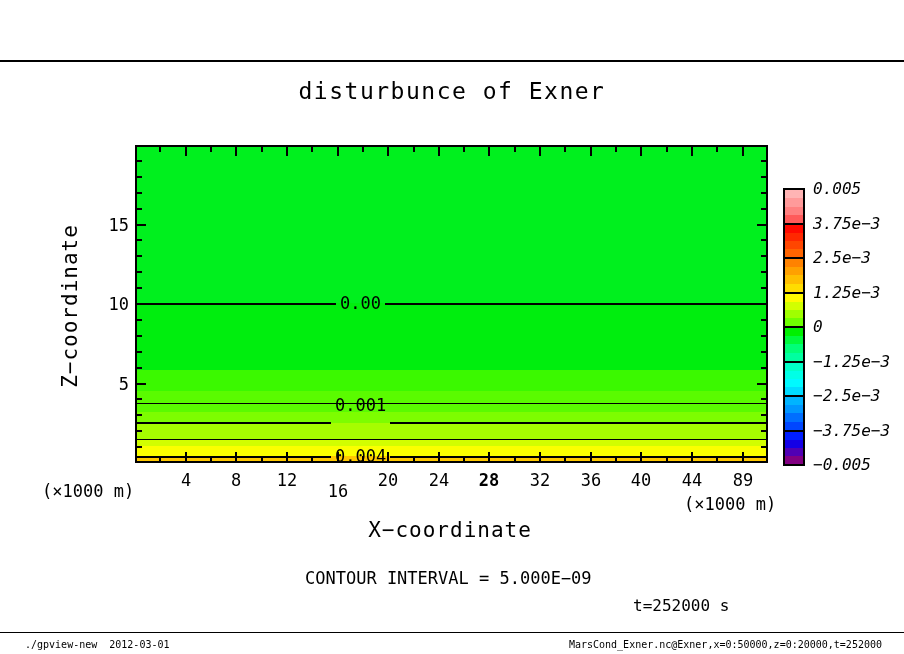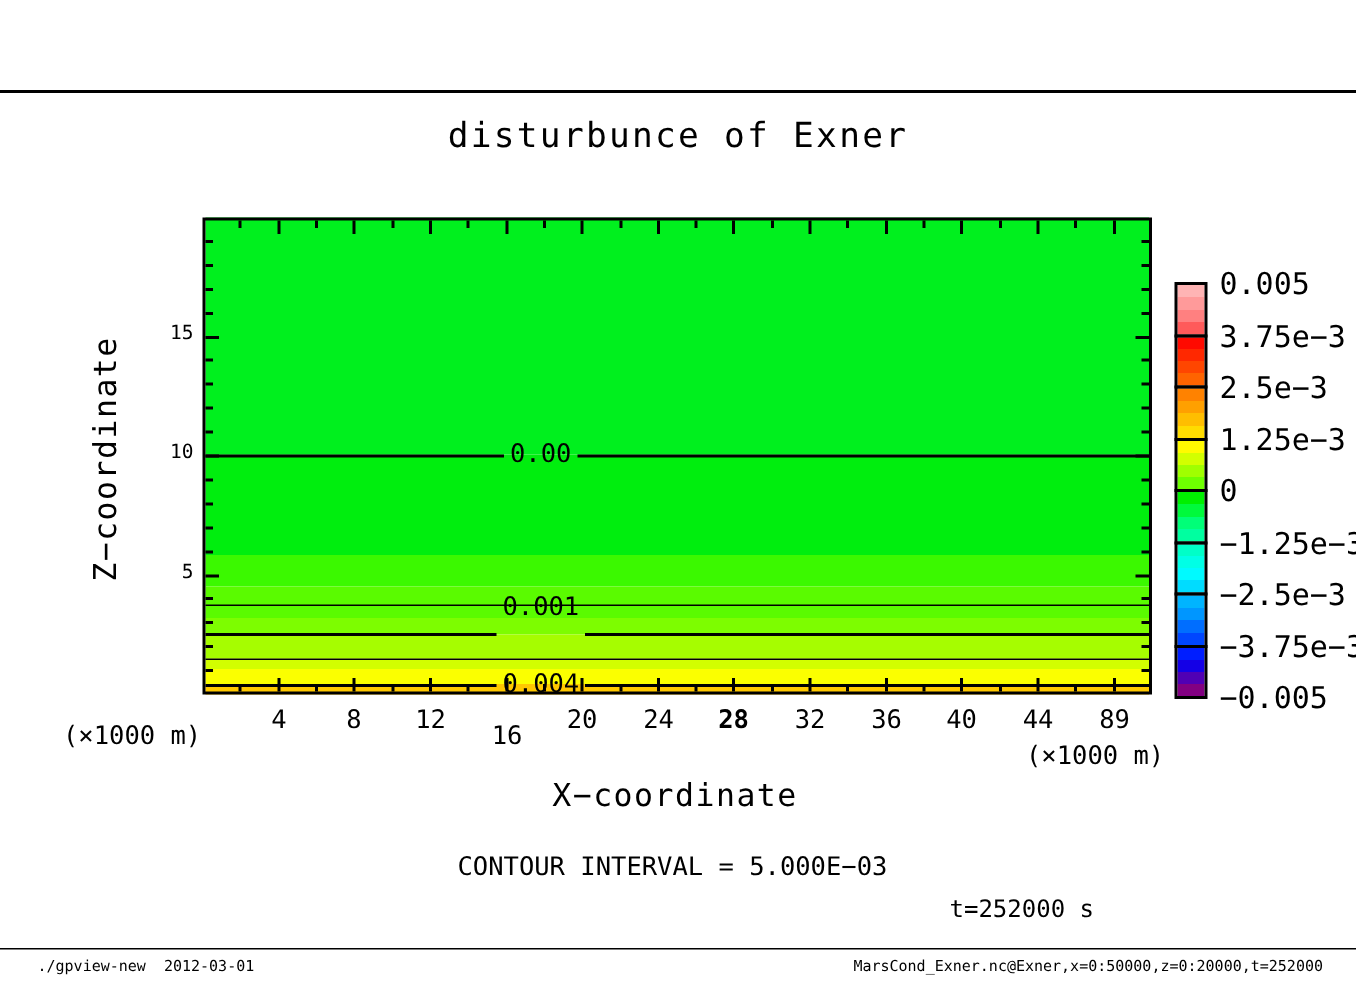--- a/index.html
+++ b/index.html
@@ -32,23 +32,23 @@
   #unit-right{left:684px;top:494px;font-size:17px;}
   #contour-interval{left:305px;top:568px;font-size:17px;white-space:pre;}
   #time-label{left:633px;top:596px;font-size:16px;}
   #footer-left{left:25px;top:639px;font-size:10px;white-space:pre;}
   #footer-right{left:0px;top:639px;width:882px;text-align:right;font-size:10px;white-space:pre;}
   .band{position:absolute;}
   .contour-line{position:absolute;background:#000;}
   .contour-label{position:absolute;font-size:17px;height:18px;line-height:18px;text-align:center;}
   .tick{position:absolute;background:#000;}
   .x-tick-label{position:absolute;width:44px;text-align:center;font-size:17px;top:470px;}
-  .z-tick-label{position:absolute;width:40px;text-align:right;font-size:13px;left:89px;}
+  .z-tick-label{position:absolute;width:40px;text-align:right;font-size:17px;left:89px;}
   .cb-block{position:absolute;border:2px solid #000;box-sizing:border-box;}
-  .cb-label{position:absolute;left:813px;height:18px;line-height:18px;font-size:20px;white-space:pre;}
+  .cb-label{position:absolute;left:813px;height:18px;line-height:18px;font-size:16px;white-space:pre;font-style:italic;}
 </style>
 </head>
 <body>
 
 <div id="frame-top" class="frame-line"></div>
 
 <div id="chart-title" class="abs">disturbunce of Exner</div>
 
 <div id="overlay" class="abs" style="left:0;top:0;width:904px;height:654px;">
     <div class="band" style="left: 137px; top: 145px; width: 629px; height: 158px; background: rgb(0, 240, 30);"></div>
@@ -190,19 +190,19 @@
     <div class="cb-label" style="top: 422px;">−3.75e−3</div>
     <div class="cb-label" style="top: 456px;">−0.005</div>
   </div>
 
 <div id="plot-border" class="abs"></div>
 
 <div id="z-axis-title" class="abs">Z−coordinate</div>
 <div id="x-axis-title" class="abs">X−coordinate</div>
 <div id="unit-left" class="abs">(×1000 m)</div>
 <div id="unit-right" class="abs">(×1000 m)</div>
-<div id="contour-interval" class="abs">CONTOUR INTERVAL = 5.000E−03</div>
+<div id="contour-interval" class="abs">CONTOUR INTERVAL = 5.000E−09</div>
 <div id="time-label" class="abs">t=252000 s</div>
 
 <div id="footer-left" class="abs">./gpview-new  2012-03-01</div>
 <div id="footer-right" class="abs">MarsCond_Exner.nc@Exner,x=0:50000,z=0:20000,t=252000</div>
 
 <div id="frame-bottom" class="frame-line"></div>
 
 </body></html>

